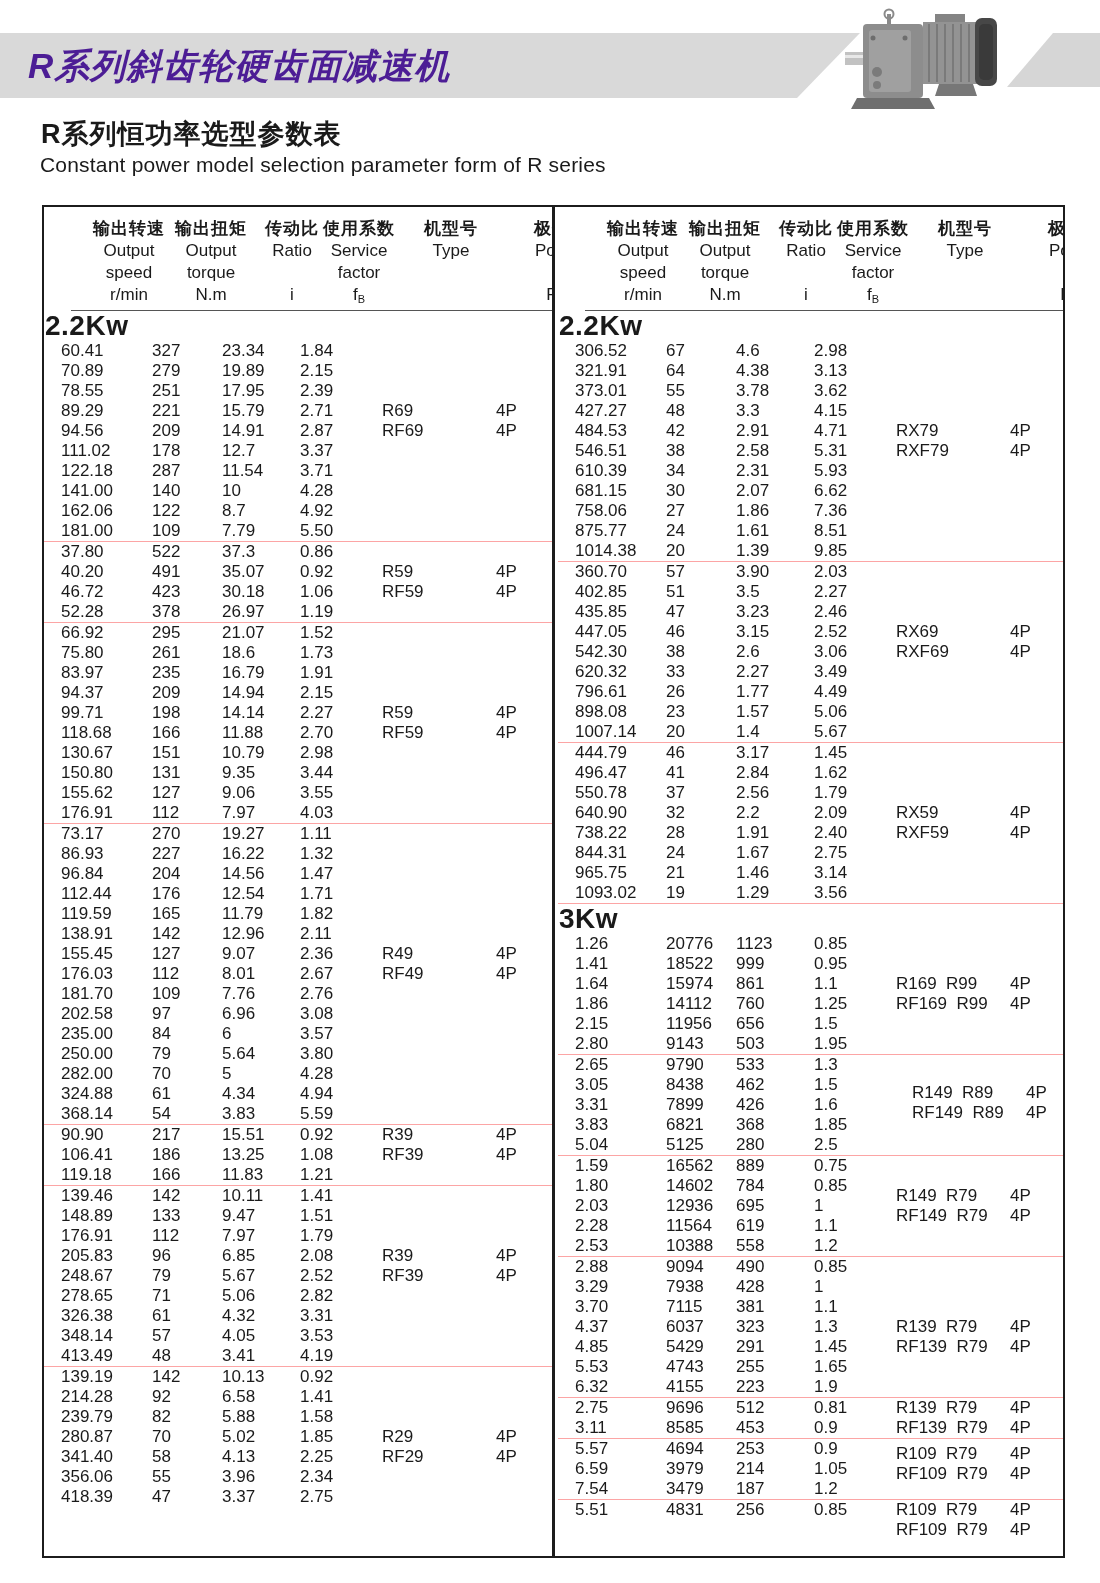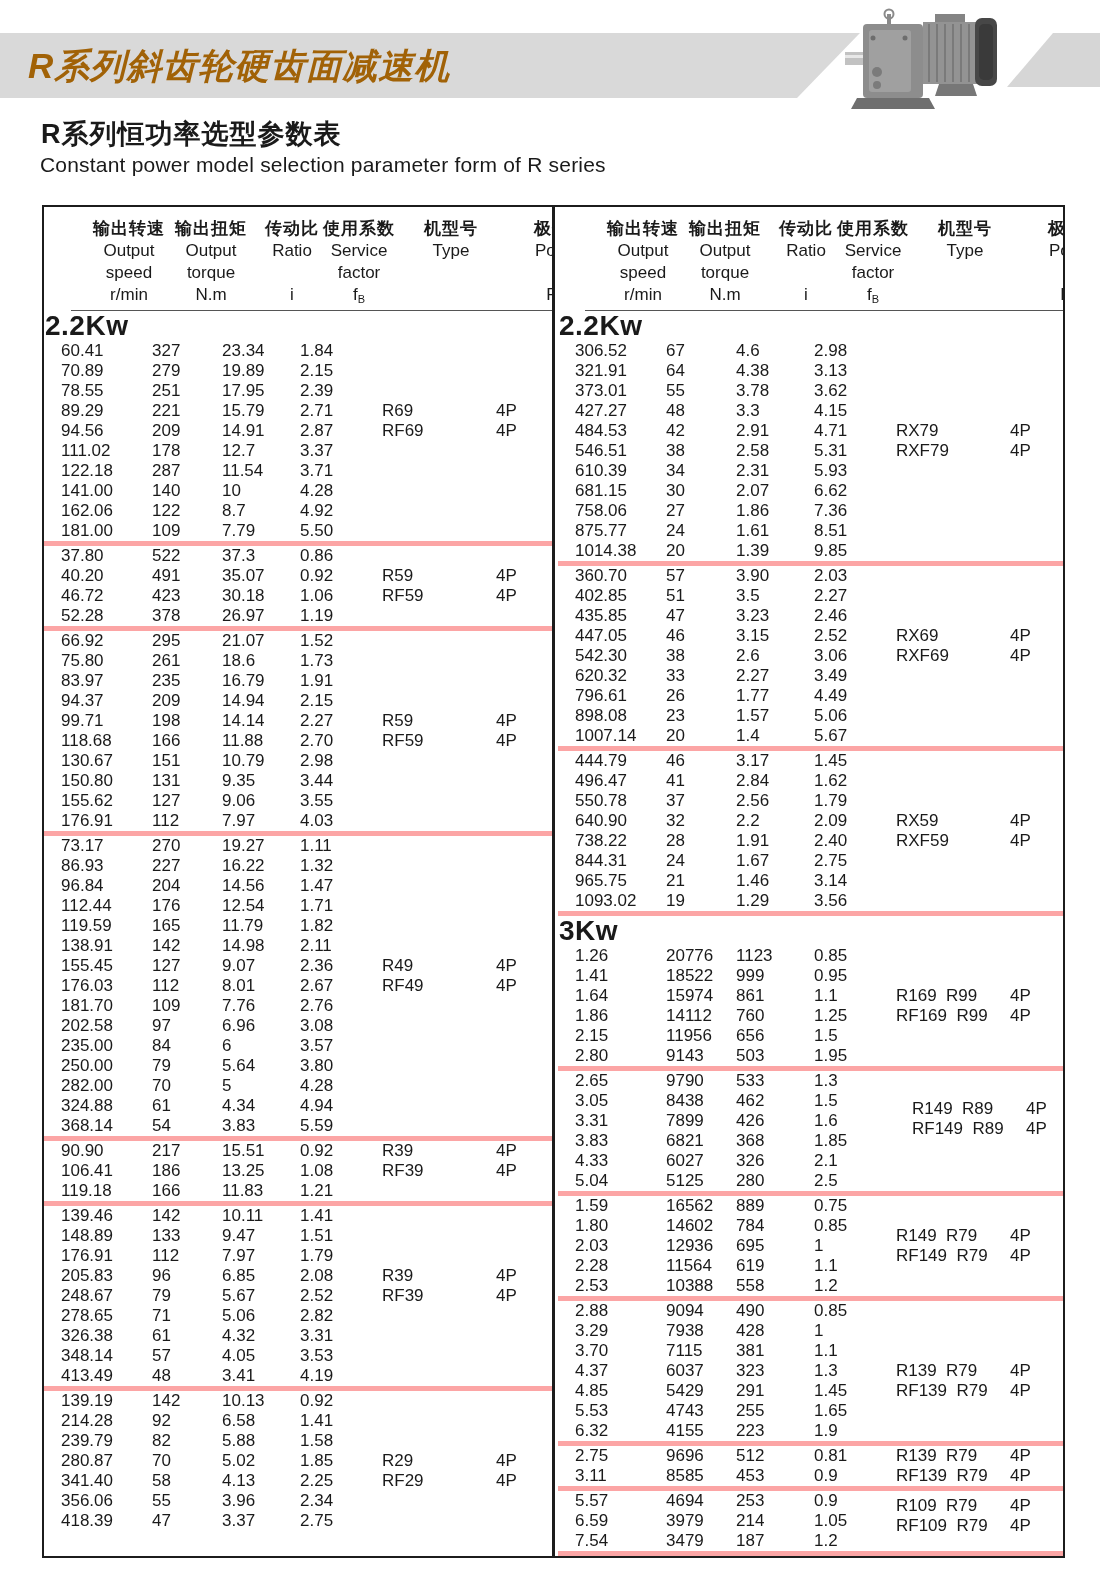--- a/index.html
+++ b/index.html
@@ -12,21 +12,21 @@
   .band {
     position:absolute; left:0; top:33px; width:870px; height:65px; background:#d9d9d9;
     clip-path:polygon(0 0, 860px 0, 797px 100%, 0 100%);
   }
   .band2 {
     position:absolute; left:1007px; top:33px; width:93px; height:54px; background:#d6d6d6;
     clip-path:polygon(46px 0, 93px 0, 93px 100%, 0 100%);
   }
   .band-title {
     position:absolute; left:28px; top:43px; font-size:35px; font-weight:bold; font-style:italic;
-    letter-spacing:1px; color:#a16207; white-space:nowrap;
+    letter-spacing:1px; color:#4c1d95; white-space:nowrap;
   }
   .motor { position:absolute; left:843px; top:6px; width:170px; height:105px; }
   
   .doc-title { position:absolute; left:41px; top:116px; font-size:27px; font-weight:bold; letter-spacing:1px; }
   .doc-sub   { position:absolute; left:40px; top:153px; font-size:21px; letter-spacing:.2px; }
   
   .tbl { position:absolute; left:42px; top:205px; width:1023px; height:1353px; border:2px solid #1c1c1c; }
   .half { position:absolute; top:0; bottom:0; overflow:hidden; }
   .half.l { left:0; width:511px; border-right:3px solid #1c1c1c; }
   .half.r { left:514px; right:0; }
@@ -35,21 +35,21 @@
   .hcell { position:absolute; top:11px; text-align:center; line-height:22px; font-size:17px; }
   .hcn { font-weight:bold; font-size:17px; letter-spacing:1px; }
   .hc0 { left:8px;   width:100px; }
   .hc1 { left:96px;  width:88px; }
   .hc2 { left:188px; width:66px; }
   .hc3 { left:246px; width:84px; }
   .hc4 { left:318px; width:124px; }
   .hc5 { left:446px; width:70px; }
   .sub { font-size:11px; vertical-align:-3px; }
   
-  .grp { position:relative; border-top:5px solid #fca5a5; }
+  .grp { position:relative; border-top:1px solid #fca5a5; }
   .grp.nt { border-top:none; }
   .slabel { height:30px; line-height:30px; font-size:28px; font-weight:bold; padding-left:1px; letter-spacing:.5px; }
   .row { position:relative; height:20px; line-height:20px; font-size:17px; }
   .row span { position:absolute; white-space:pre; }
   .c0 { left:17px; }
   .c1 { left:108px; }
   .c2 { left:178px; }
   .c3 { left:256px; }
   .types { position:absolute; left:334px; right:4px; }
   .tline { position:relative; height:20px; line-height:20px; font-size:17px; }
@@ -342,21 +342,21 @@
           </div>
           <div class="row">
             <span class="c0">119.59</span>
             <span class="c1">165</span>
             <span class="c2">11.79</span>
             <span class="c3">1.82</span>
           </div>
           <div class="row">
             <span class="c0">138.91</span>
             <span class="c1">142</span>
-            <span class="c2">14.98</span>
+            <span class="c2">12.96</span>
             <span class="c3">2.11</span>
           </div>
           <div class="row">
             <span class="c0">155.45</span>
             <span class="c1">127</span>
             <span class="c2">9.07</span>
             <span class="c3">2.36</span>
           </div>
           <div class="row">
             <span class="c0">176.03</span>
@@ -879,26 +879,20 @@
             <span class="c2">426</span>
             <span class="c3">1.6</span>
           </div>
           <div class="row">
             <span class="c0">3.83</span>
             <span class="c1">6821</span>
             <span class="c2">368</span>
             <span class="c3">1.85</span>
           </div>
           <div class="row">
-            <span class="c0">4.33</span>
-            <span class="c1">6027</span>
-            <span class="c2">326</span>
-            <span class="c3">2.1</span>
-          </div>
-          <div class="row">
             <span class="c0">5.04</span>
             <span class="c1">5125</span>
             <span class="c2">280</span>
             <span class="c3">2.5</span>
           </div>
           <div class="types" style="top: 28px; margin-left: 16px;">
             <div class="tline">
               <span class="tname">R149  R89</span>
               <span class="tpole">4P</span>
             </div>

